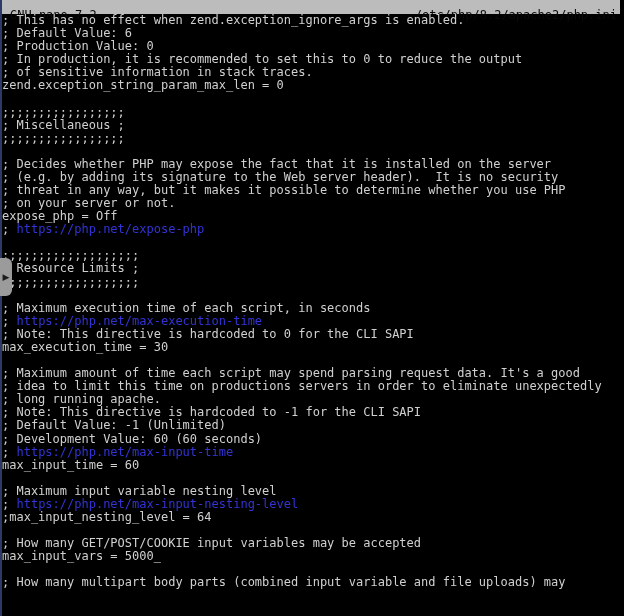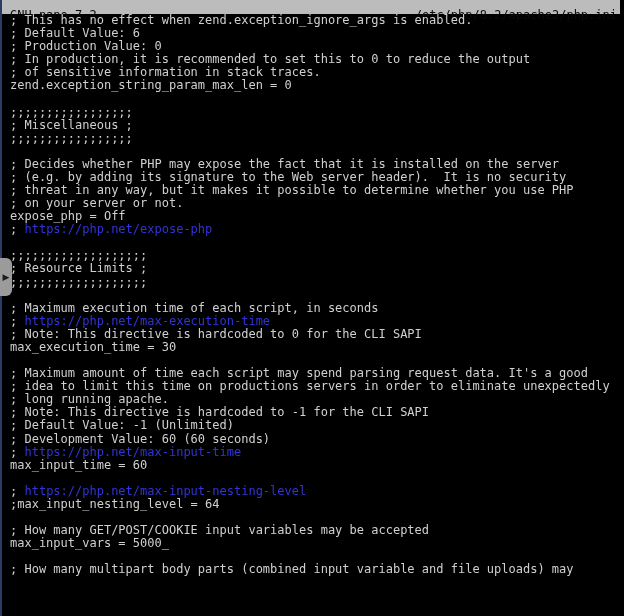--- a/index.html
+++ b/index.html
@@ -17,21 +17,21 @@
     background: var(--titlebar-bg, #bcbcbc);
     color: var(--titlebar-fg, #0a0a0a);
     font-size: 12px; line-height: 14px;
     display: flex; justify-content: space-between;
     padding: 8px 3px 0 10px;
     white-space: pre;
   }
 
   .content {
     position: absolute; top: 14px; left: 0; width: 624px;
-    padding-left: 10px;
+    padding-left: 2px;
   }
   .line {
     height: 13.09px; line-height: 13.09px;
     font-size: 12px; white-space: pre;
   }
   .seg-fg     { color: var(--fg, #d0d0d0); }
   .seg-link   { color: var(--link, #3333d6); }
   .seg-cursor { color: var(--cursor, #e8e8e8); }
 
   .border-line {
@@ -94,20 +94,21 @@
       <div class="line"><span class="seg-fg"></span></div>
       <div class="line"><span class="seg-fg">; Maximum amount of time each script may spend parsing request data. It's a good</span></div>
       <div class="line"><span class="seg-fg">; idea to limit this time on productions servers in order to eliminate unexpectedly</span></div>
       <div class="line"><span class="seg-fg">; long running apache.</span></div>
       <div class="line"><span class="seg-fg">; Note: This directive is hardcoded to -1 for the CLI SAPI</span></div>
       <div class="line"><span class="seg-fg">; Default Value: -1 (Unlimited)</span></div>
       <div class="line"><span class="seg-fg">; Development Value: 60 (60 seconds)</span></div>
       <div class="line"><span class="seg-fg">; </span><span class="seg-link">https://php.net/max-input-time</span></div>
       <div class="line"><span class="seg-fg">max_input_time = 60</span></div>
       <div class="line"><span class="seg-fg"></span></div>
+      <div class="line"><span class="seg-fg">; Maximum input variable nesting level</span></div>
       <div class="line"><span class="seg-fg">; </span><span class="seg-link">https://php.net/max-input-nesting-level</span></div>
       <div class="line"><span class="seg-fg">;max_input_nesting_level = 64</span></div>
       <div class="line"><span class="seg-fg"></span></div>
       <div class="line"><span class="seg-fg">; How many GET/POST/COOKIE input variables may be accepted</span></div>
       <div class="line"><span class="seg-fg">max_input_vars = 5000</span><span class="seg-cursor">_</span></div>
       <div class="line"><span class="seg-fg"></span></div>
       <div class="line"><span class="seg-fg">; How many multipart body parts (combined input variable and file uploads) may</span></div>
     </div>
 
   <div class="border-line"></div>

